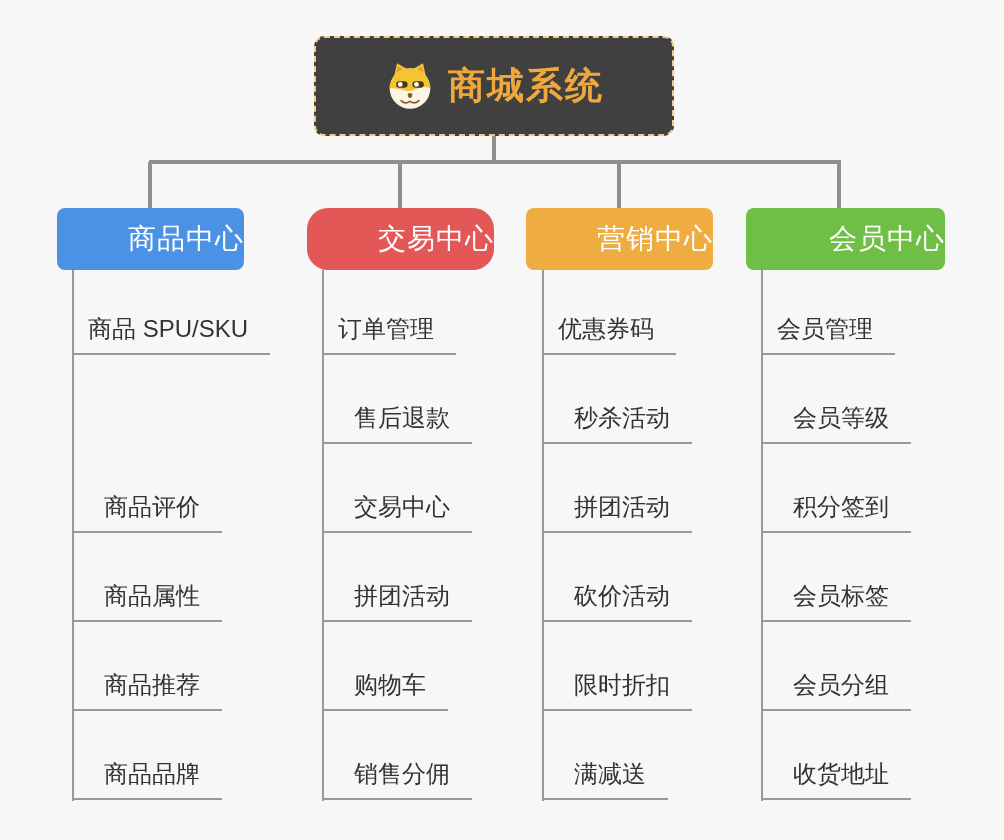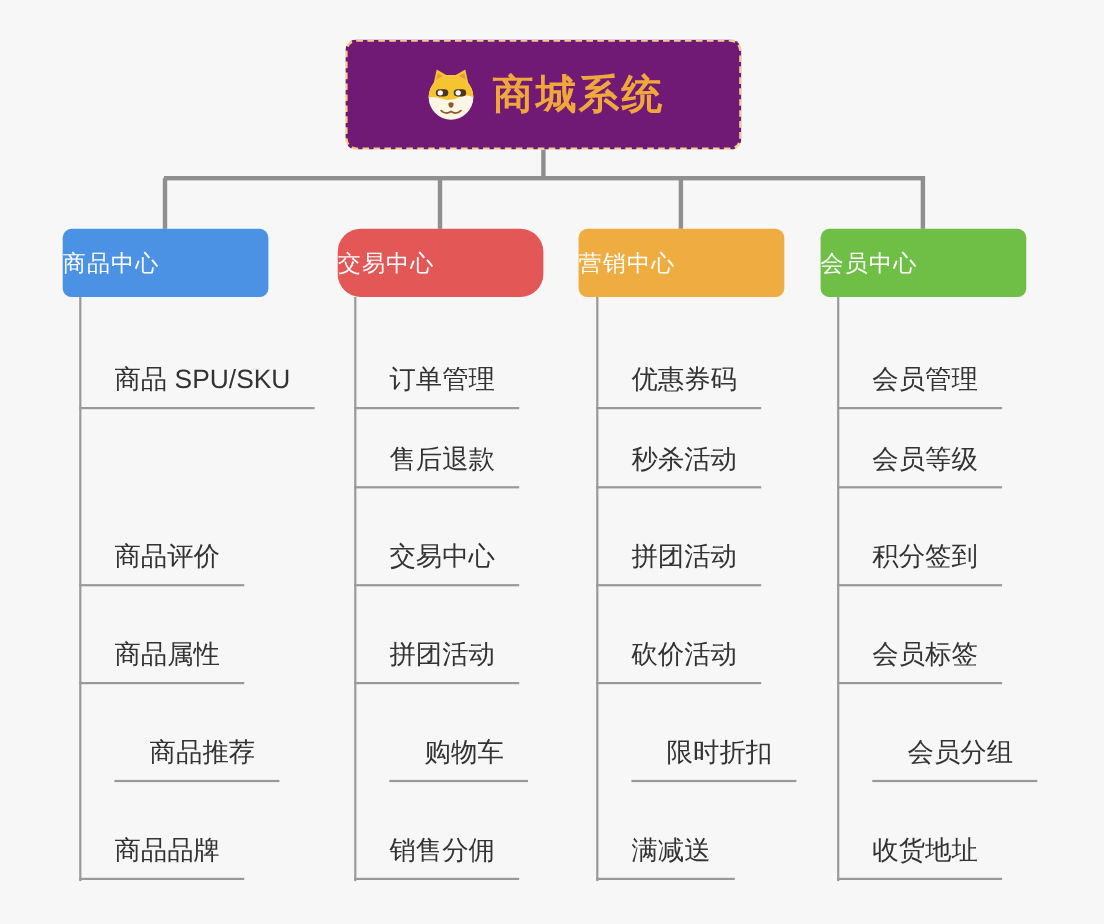--- a/index.html
+++ b/index.html
@@ -24,64 +24,64 @@
 
   .leaf-vline{position:absolute;top:270px;width:2px;height:531px;background:#999;}
   .vline-0{left:72px;}
   .vline-1{left:322px;}
   .vline-2{left:542px;}
   .vline-3{left:761px;}
 
   
   .root-node{
     position:absolute;left:314px;top:36px;width:360px;height:100px;
-    background:#701a75;
+    background:#404040;
     border:2px dashed #f3cd87;
     border-radius:10px;
     box-sizing:border-box;
     display:flex;align-items:center;justify-content:center;gap:12px;
   }
   .root-title{
     color:#f0a83c;
     font-size:37px;font-weight:bold;letter-spacing:2px;
   }
   .doge-icon{width:52px;height:52px;display:inline-block;}
 
   
   .branch-node{
     position:absolute;top:208px;width:187px;height:62px;
     border-radius:8px;
-    display:flex;align-items:center;justify-content:flex-start;
-    color:#ffffff;font-size:21px;letter-spacing:1px;
+    display:flex;align-items:center;justify-content:flex-end;
+    color:#ffffff;font-size:28px;letter-spacing:1px;
     cursor:default;
   }
   .branch-0{left:57px;}
   .branch-1{left:307px;}
   .branch-2{left:526px;}
-  .branch-3{left:746px;}
+  .branch-3{left:746px;padding-left:12px;}
 
   
   .leaf{
     position:absolute;
     display:inline-block;
     border-bottom:2px solid #999;
     padding:0 22px 8px 32px;
     font-size:24px;line-height:33px;
     color:#333;
     white-space:nowrap;
   }
   .col-0{left:72px;}
   .col-1{left:322px;text-align:center;}
   .col-2{left:542px;}
   .col-3{left:761px;}
-  .row-0{top:329px;}
+  .row-0{top:312px;padding-left:16px;}
   .row-1{top:401px;}
   .row-2{top:490px;}
   .row-3{top:579px;}
-  .row-4{top:668px;margin-left:32px;}
+  .row-4{top:668px;}
   .row-5{top:757px;}
 </style>
 </head>
 <body>
 
 <div class="canvas">
 
   <div class="conn conn-root-stub"></div>
   <div class="conn conn-hline"></div>
   <div class="conn conn-drop drop-0"></div>

